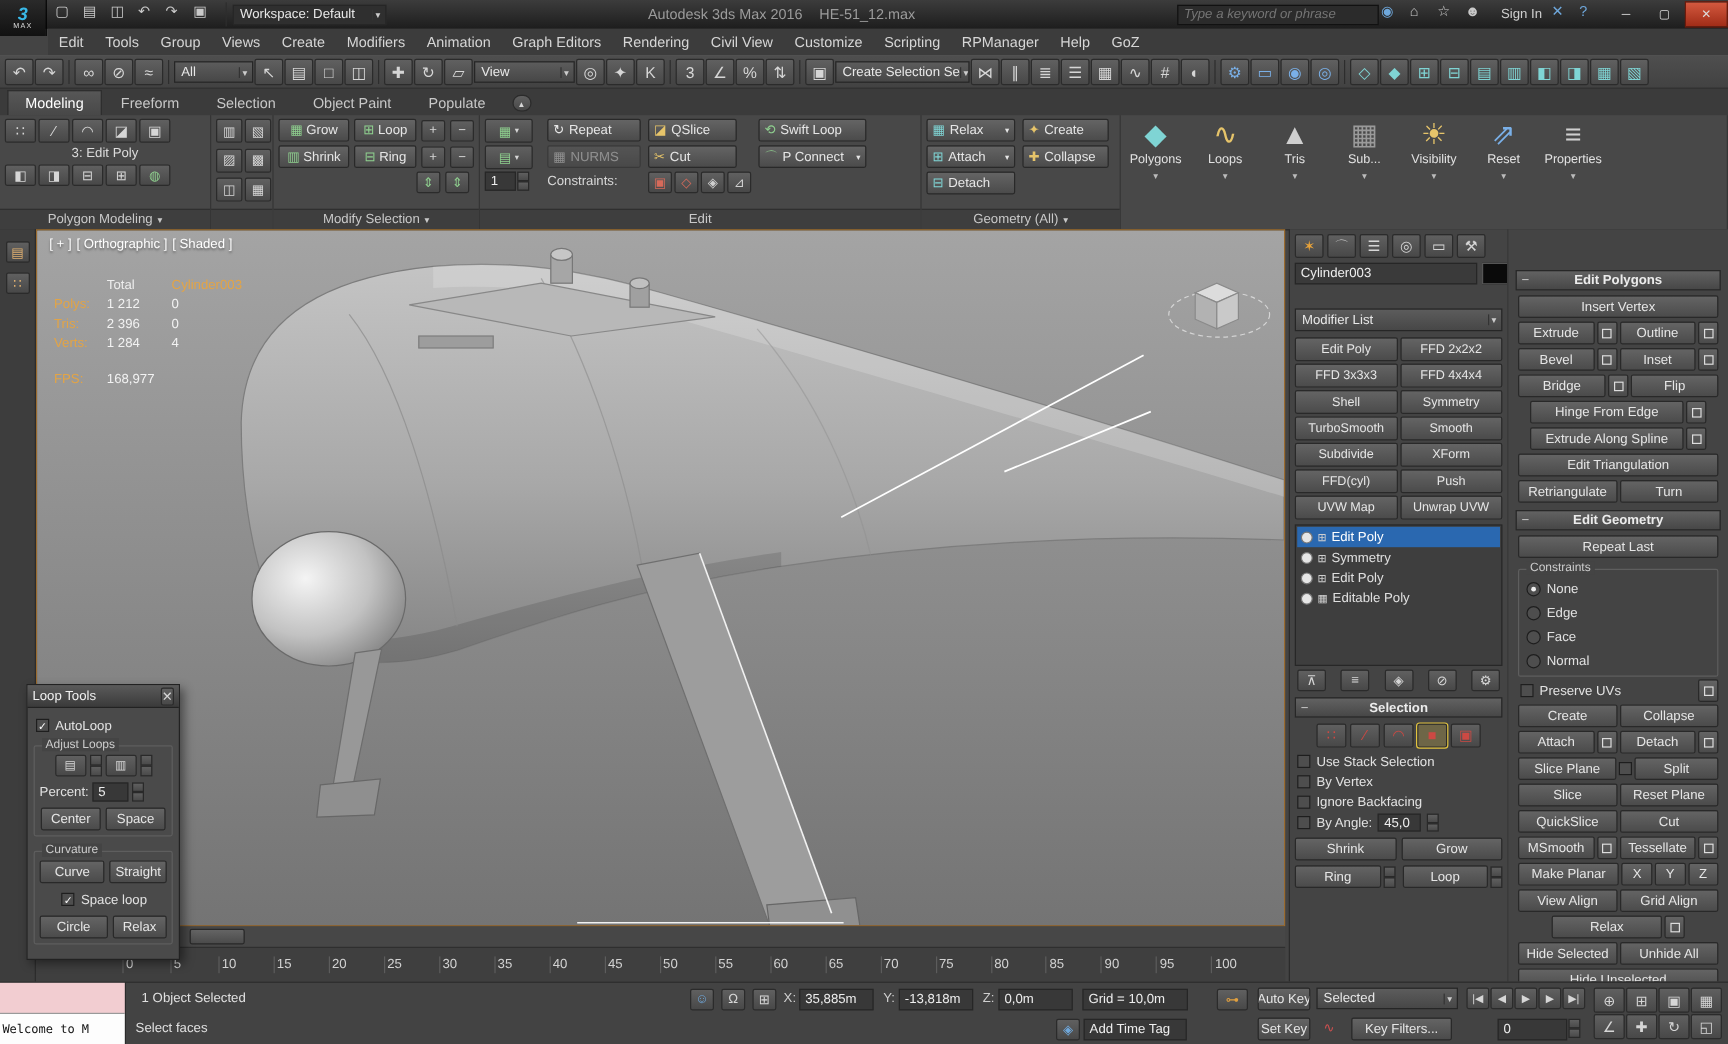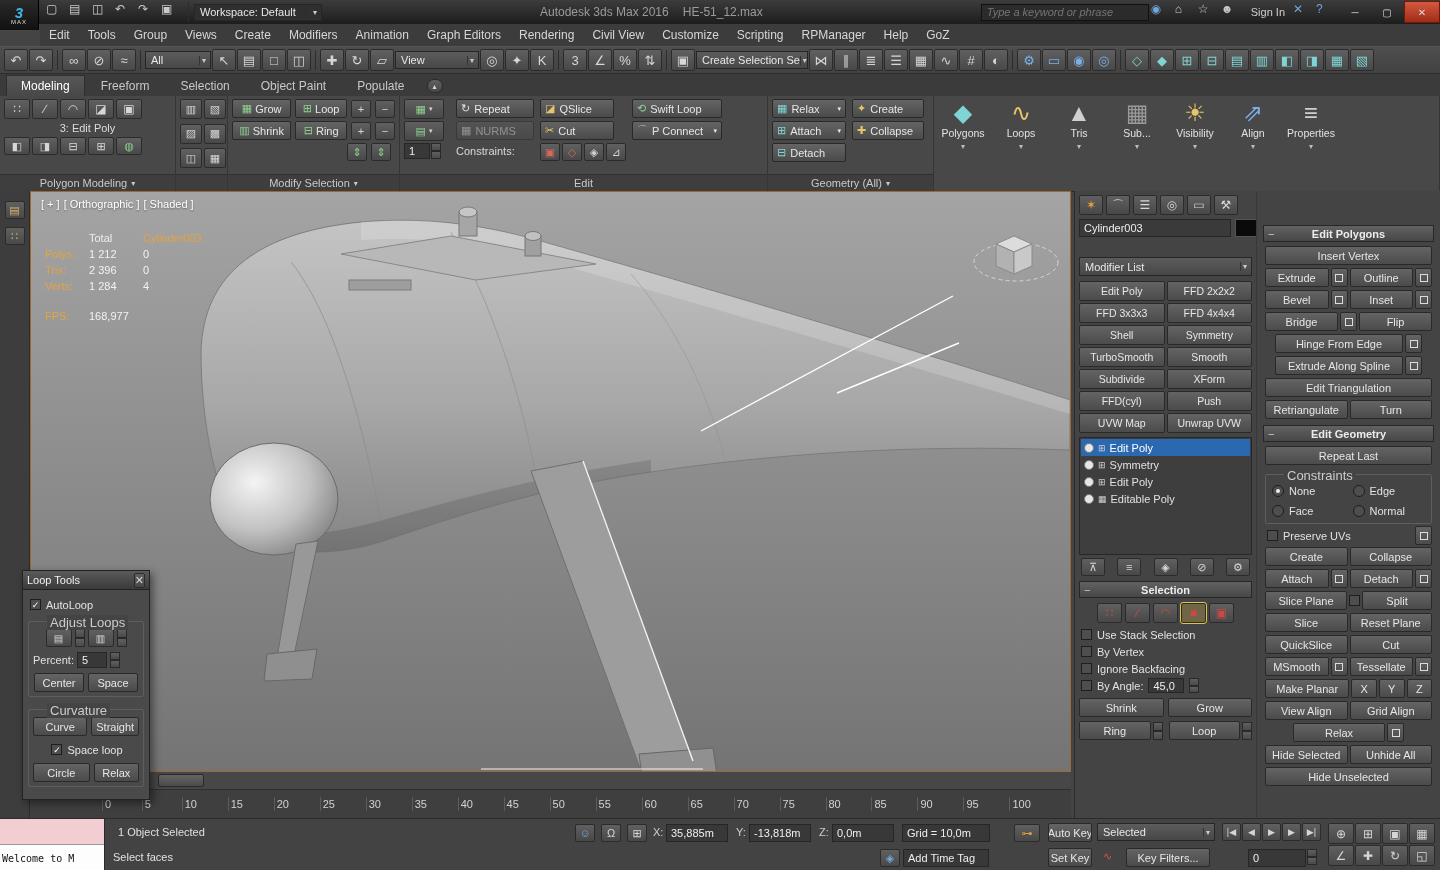--- a/index.html
+++ b/index.html
@@ -30,21 +30,21 @@
   .spin{display:flex;flex-direction:column;width:10px;height:18px;flex:0 0 auto}
   .spin span{flex:1;background:linear-gradient(#606060,#4a4a4a);border:1px solid #292929;font-size:5px;color:#ccc;
       display:flex;align-items:center;justify-content:center}
   .setbox{width:15px;height:17px;background:linear-gradient(#646464,#4b4b4b);border:1px solid #292929;border-radius:2px;
       display:flex;align-items:center;justify-content:center;flex:0 0 auto}
   .setbox i{width:6px;height:6px;border:1px solid #ddd;display:block}
   .rh{height:15px;background:linear-gradient(#626262,#474747);border:1px solid #272727;display:flex;align-items:center;
       justify-content:center;font-weight:bold;color:#ececec;font-size:11px;position:relative;margin:2px 0}
   .rh .m{position:absolute;left:4px;font-weight:normal;color:#ccc}
   .gb{border:1px solid #5e5e5e;border-radius:2px;position:relative;padding:7px 4px 4px;box-sizing:border-box}
-  .gb .lg{position:absolute;top:-7px;left:18px;background:#444;padding:0 3px;font-size:13px;color:#ccc}
+  .gb .lg{position:absolute;top:-7px;left:6px;background:#444;padding:0 3px;font-size:10px;color:#ccc}
   
   .c-teal{color:#7fd4d4}.c-gold{color:#e6c46a}.c-gray{color:#cfcfcf}.c-dark{color:#9a9a9a}
   .c-blue{color:#7ab0e8}.c-green{color:#8fd08f}.c-red{color:#d66a5a}.c-orange{color:#e8a33b}
   
   #titlebar{left:0;top:0;width:1440px;height:24px;background:linear-gradient(#3c3c3c,#1d1d1d);display:flex;
             align-items:center;gap:2px;padding:0 0 0 2px;box-sizing:border-box}
   #logo{width:38px;height:30px;background:linear-gradient(#2a2a2a,#111);z-index:50;display:flex;flex-direction:column;
         align-items:center;justify-content:center;border-right:1px solid #000}
   #logo .l3{color:#39b9e8;font-weight:bold;font-size:15px;font-style:italic;line-height:13px}
   #logo .lm{color:#ddd;font-size:6px;letter-spacing:1px}
@@ -491,21 +491,21 @@
       </div>
 
       <div class="bigbtn">
         <span class="bg c-gold">☀</span>
         <span class="bl">Visibility</span>
         <span class="bc">▾</span>
       </div>
 
       <div class="bigbtn">
         <span class="bg c-blue">⇗</span>
-        <span class="bl">Align</span>
+        <span class="bl">Reset</span>
         <span class="bc">▾</span>
       </div>
 
       <div class="bigbtn">
         <span class="bg c-gray">≡</span>
         <span class="bl">Properties</span>
         <span class="bc">▾</span>
       </div>
     </div>
 </div>
@@ -863,21 +863,21 @@
     </div>
   </div>
   <div class="rh" style="margin-top:6px">
     <span class="m">−</span>
     <span>Edit Geometry</span>
   </div>
   <div class="col" style="gap:3px;padding:2px 2px 0">
     <span class="btn">Repeat Last</span>
     <div class="gb" style="margin-top:6px">
       <span class="lg">Constraints</span>
-      <div style="display:grid;grid-template-columns:1fr 1fr;gap:3px 4px">
+      <div style="display:grid;grid-template-columns:1fr;gap:3px 4px">
         <span class="cbrow">
             <span class="rb">
               <span class="dot"></span>
             </span>
             <span>None</span>
           </span>
         <span class="cbrow">
             <span class="rb"></span>
             <span>Edge</span>
           </span>

